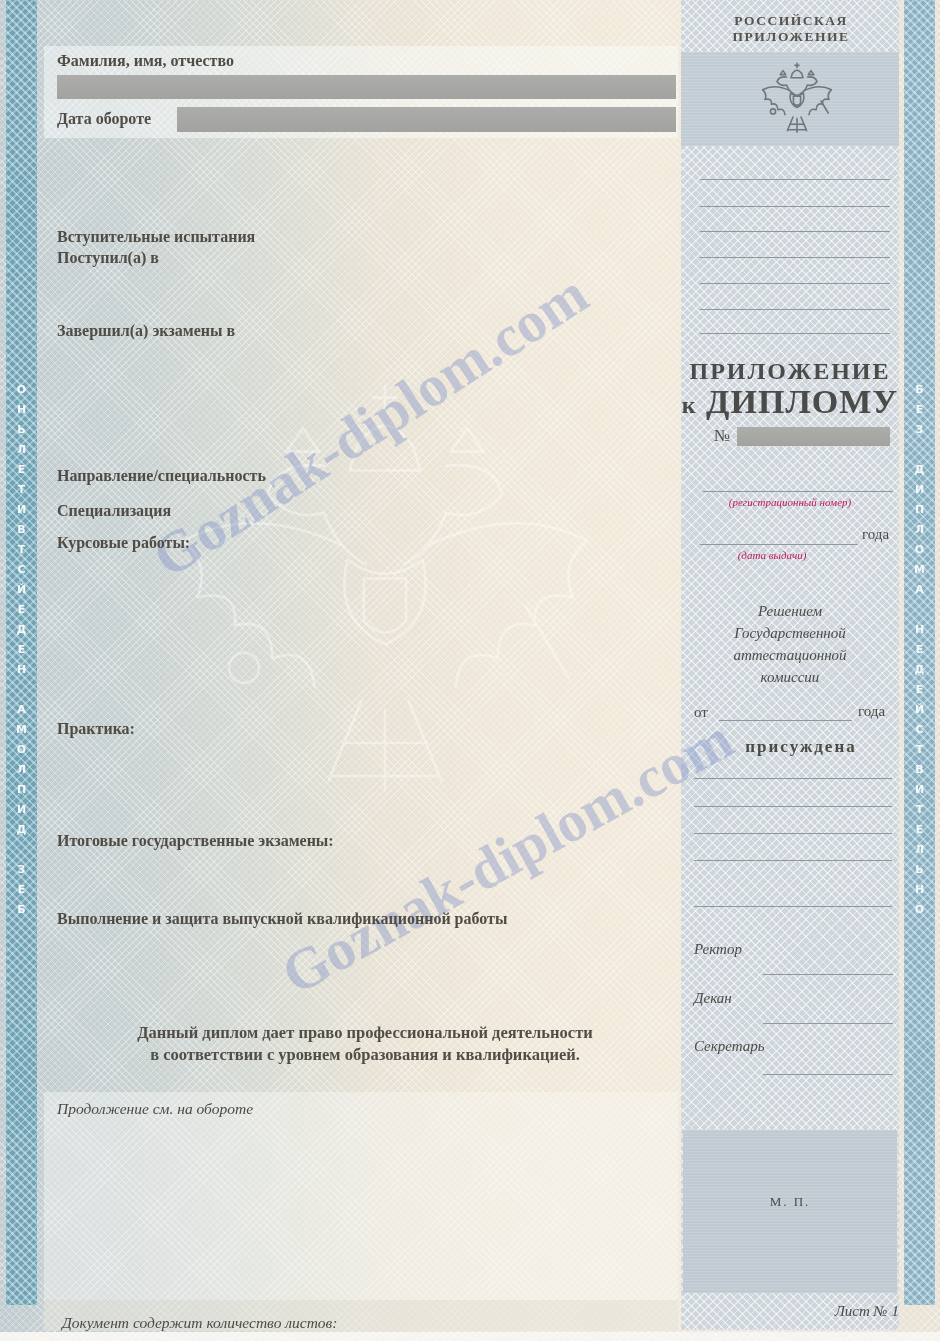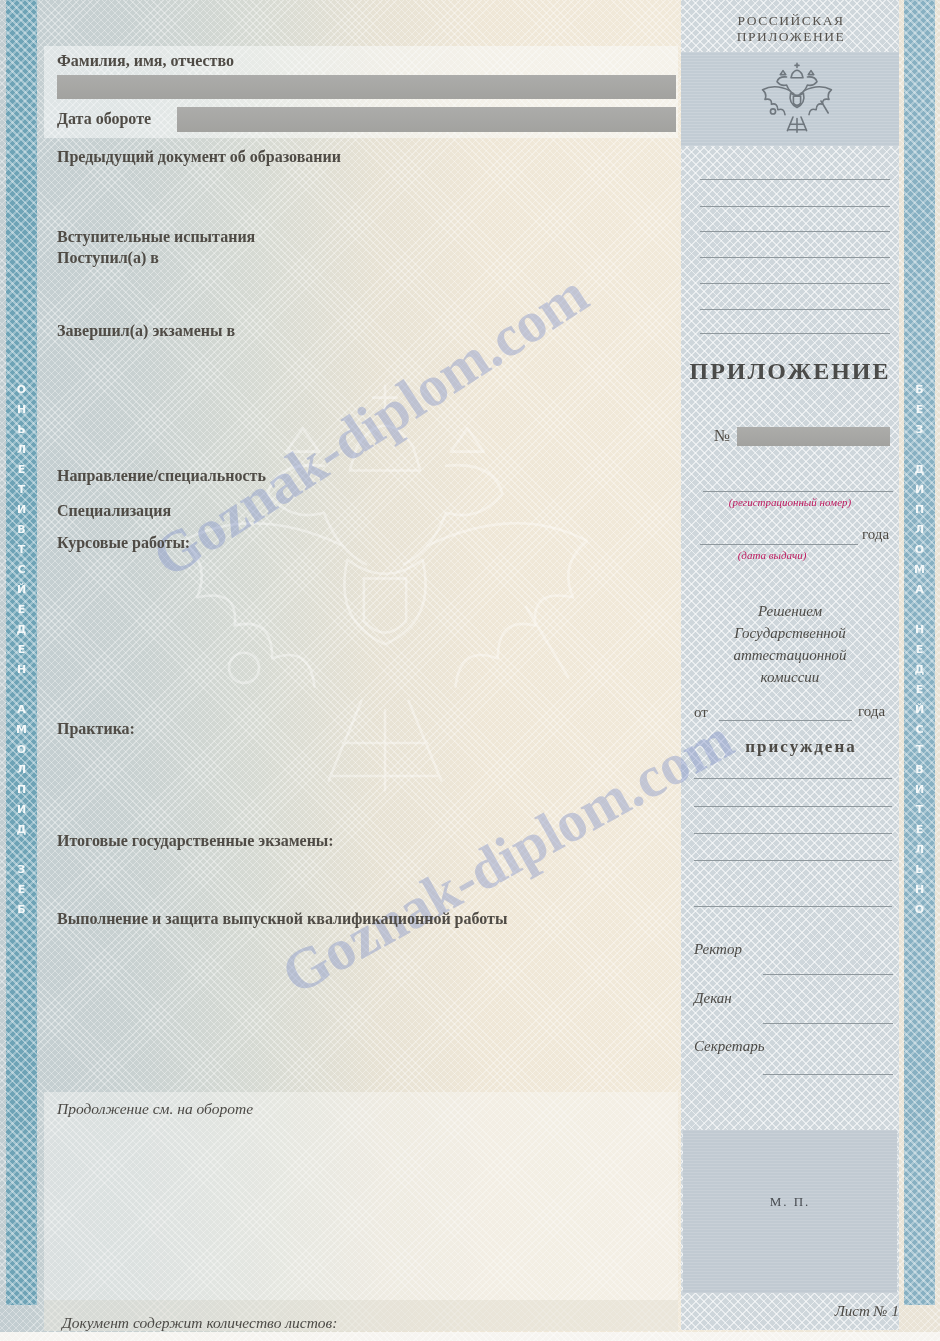--- a/index.html
+++ b/index.html
@@ -59,21 +59,21 @@
     background:#c2ccd4;
     background-image:repeating-linear-gradient(0deg, rgba(255,255,255,.14) 0 1px, rgba(255,255,255,0) 1px 3px);
   }
   .mp-block { position:absolute; left:2px; top:1130px; width:214px; height:163px;
     background:#c1cad2;
     background-image:repeating-linear-gradient(0deg, rgba(255,255,255,.12) 0 1px, rgba(255,255,255,0) 1px 3px);
   }
   .rule { position:absolute; height:0; border-top:1px solid #8f989d; }
 
   .country-head { position:absolute; left:0; top:13px; width:220px; text-align:center;
-    font-size:13.5px; font-weight:normal; letter-spacing:1.5px; color:#56524d; line-height:16px; }
+    font-size:13.5px; font-weight:bold; letter-spacing:1.5px; color:#56524d; line-height:16px; }
   .supp-title { position:absolute; left:0; top:358px; width:218px; text-align:center; color:#4b4b49; }
   .supp-title .t1 { font-size:24px; font-weight:600; letter-spacing:2px; line-height:26px; }
   .supp-title .t2 { font-size:34px; font-weight:600; letter-spacing:1px; line-height:36px; }
   .supp-title .t2 .prefix { font-size:24px; font-weight:600; }
   .caption-i { position:absolute; width:218px; left:0; text-align:center;
     font-style:italic; font-size:11px; color:#be185d; }
   .serif-word { position:absolute; font-size:15px; color:#4f4b45; }
   .italic-label { position:absolute; font-style:italic; font-size:15px; color:#4c4a46; }
   .commission { position:absolute; left:0; top:600px; width:218px; text-align:center;
     font-style:italic; font-size:15px; line-height:22px; color:#4d4b47; }
@@ -155,20 +155,21 @@
     <div class="rule" style="left:19px; top:179px; width:190px;"></div>
     <div class="rule" style="left:19px; top:206px; width:190px;"></div>
     <div class="rule" style="left:19px; top:231px; width:190px;"></div>
     <div class="rule" style="left:19px; top:257px; width:190px;"></div>
     <div class="rule" style="left:19px; top:283px; width:190px;"></div>
     <div class="rule" style="left:19px; top:309px; width:190px;"></div>
     <div class="rule" style="left:19px; top:333px; width:190px;"></div>
 
     <div class="supp-title">
       <div class="t1">ПРИЛОЖЕНИЕ</div>
+      <div class="t2"><span class="prefix">к</span> <span>ДИПЛОМУ</span></div>
     </div>
 
     <div class="serif-word" style="left:33px; top:426px; font-size:17px;">№</div>
     <div class="gray-bar" style="left:56px; top:427px; width:153px; height:19px;"></div>
 
     <div class="rule" style="left:22px; top:491px; width:190px;"></div>
     <div class="caption-i" style="top:496px;">(регистрационный номер)</div>
 
     <div class="rule" style="left:19px; top:544px; width:158px;"></div>
     <div class="serif-word" style="left:181px; top:526px;">года</div>
@@ -210,31 +211,34 @@
     </svg>
 
   <div class="fio-band hatch-strong"></div>
 
   <div class="main-label" style="left:57px; top:52px;">Фамилия, имя, отчество</div>
   <div class="gray-bar" style="left:57px; top:75px; width:619px; height:24px;"></div>
 
   <div class="main-label" style="left:57px; top:110px;">Дата обороте</div>
   <div class="gray-bar" style="left:177px; top:107px; width:499px; height:25px;"></div>
 
-  <div class="main-label" style="left:57px; top:148px;">Предыдущий документ об образовании</div>
   <div class="main-label" style="left:57px; top:228px;">Вступительные испытания</div>
   <div class="main-label" style="left:57px; top:249px;">Поступил(а) в</div>
   <div class="main-label" style="left:57px; top:322px;">Завершил(а) экзамены в</div>
   <div class="main-label" style="left:57px; top:467px;">Направление/специальность</div>
   <div class="main-label" style="left:57px; top:502px;">Специализация</div>
   <div class="main-label" style="left:57px; top:534px;">Курсовые работы:</div>
   <div class="main-label" style="left:57px; top:720px;">Практика:</div>
   <div class="main-label" style="left:57px; top:832px;">Итоговые государственные экзамены:</div>
   <div class="main-label" style="left:57px; top:910px;">Выполнение и защита выпускной квалификационной работы</div>
 
+  <div class="statement">
+    <div>Данный диплом дает право профессиональной деятельности</div>
+    <div>в соответствии с уровнем образования и квалификацией.</div>
+  </div>
 
   <div class="bottom-section hatch-strong"></div>
   <div class="italic-label" style="left:57px; top:1100px; font-size:15.5px; z-index:4;">Продолжение см. на обороте</div>
 
   <div class="bottom-strip"></div>
   <div class="italic-label" style="left:62px; top:1306px; font-size:15.5px; z-index:4;margin-top:8px;">Документ содержит количество листов:</div>
 
   <div class="wm wm1">Goznak-diplom.com</div>
   <div class="wm wm2">Goznak-diplom.com</div>
 

